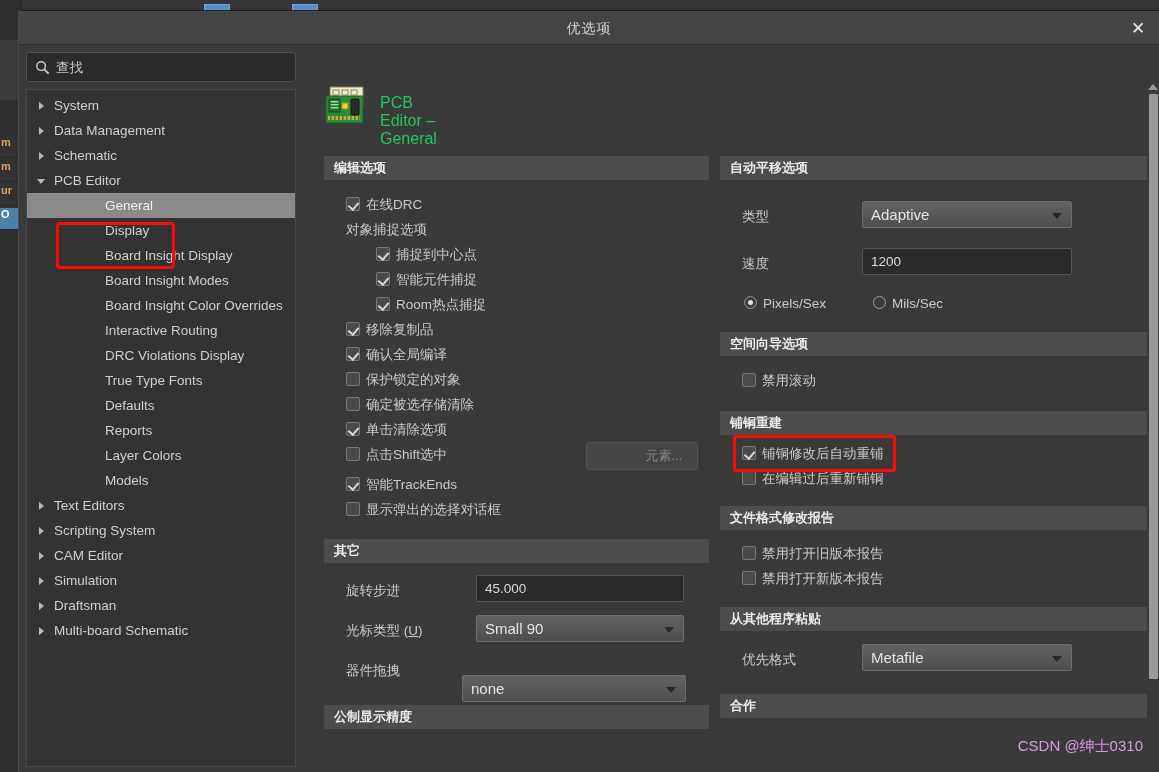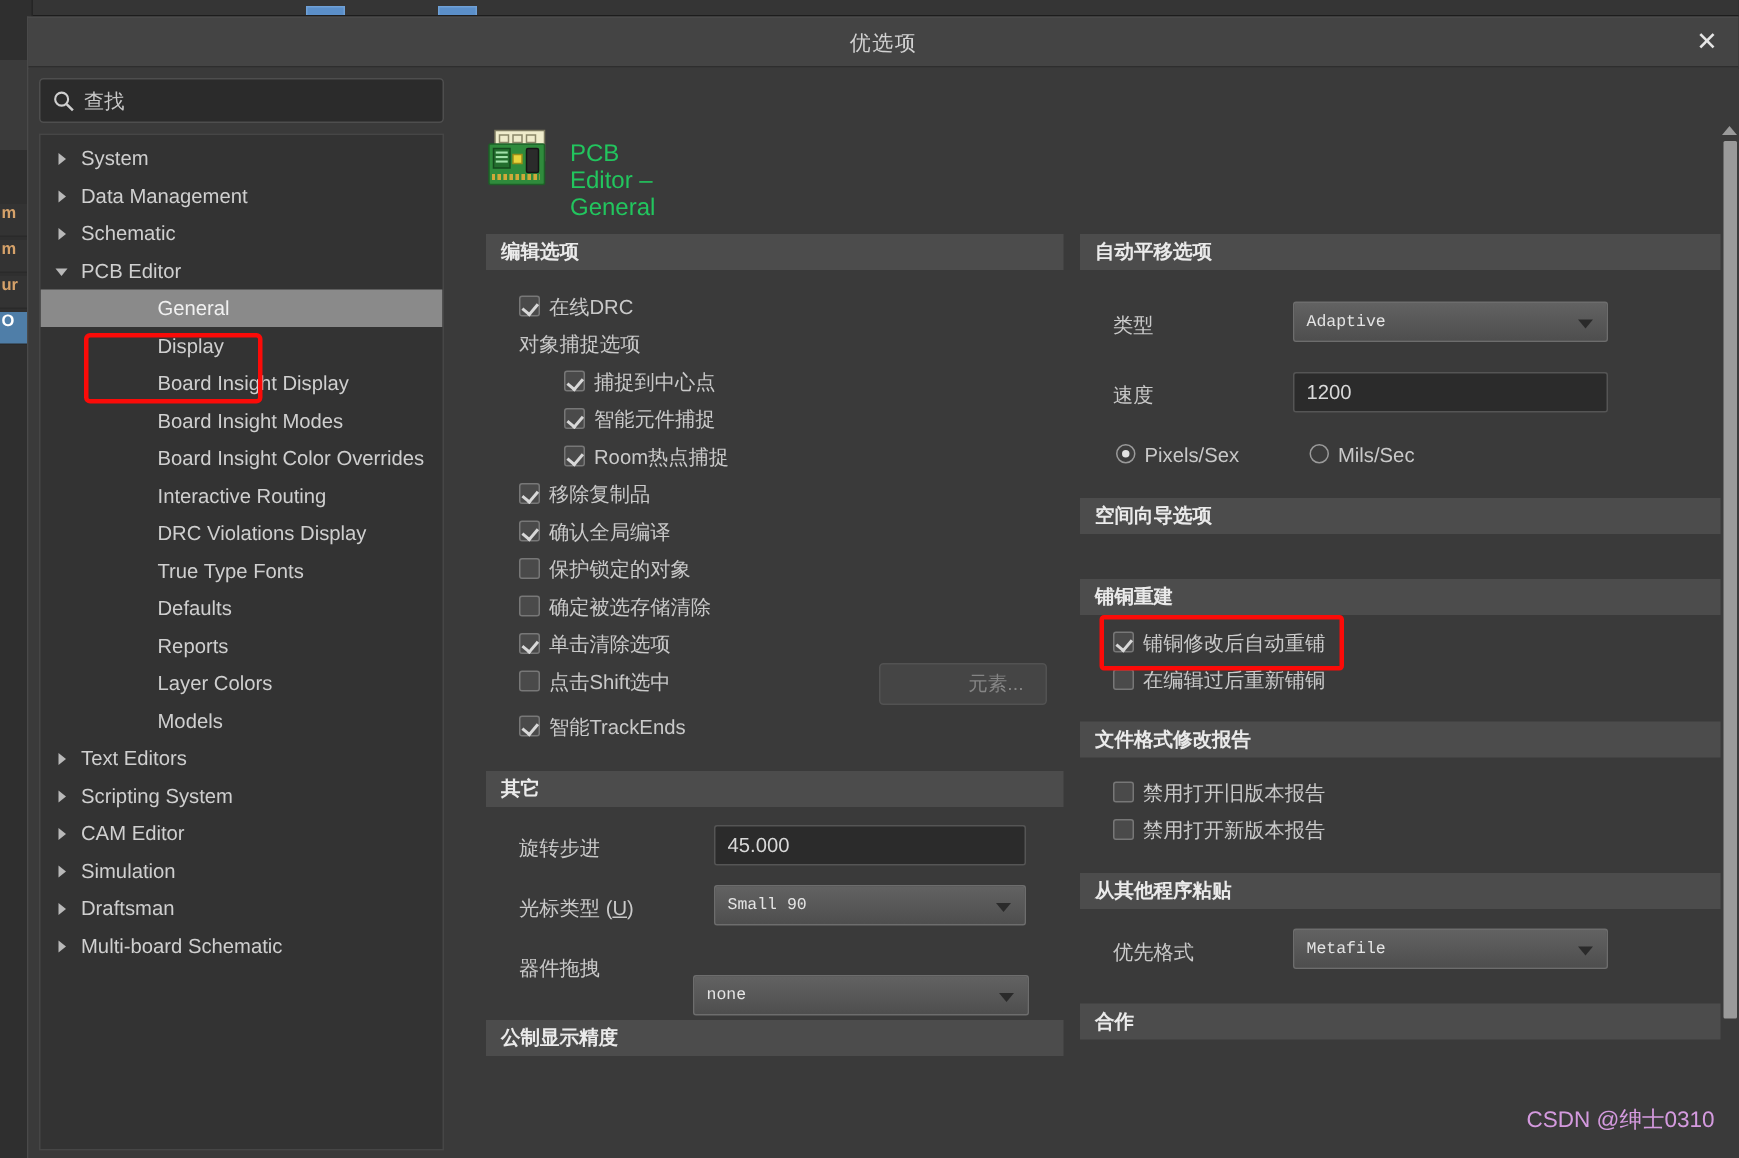--- a/index.html
+++ b/index.html
@@ -312,25 +312,24 @@
     outline: none;
     font-family: "Liberation Sans", "DejaVu Sans", sans-serif;
   }
   .combo {
     position: absolute;
     height: 27px;
     background: linear-gradient(to bottom, #626262, #4e4e4e);
     border: 1px solid #6d6d6d;
     border-radius: 2px;
     color: #e4e4e4;
-    font-size: 11px;
+    font-size: 15px;
     line-height: 26px;
     padding-left: 8px;
     cursor: pointer;
-    font-family: Liberation Mono, monospace;
   }
   .combo .caret {
     position: absolute;
     right: 9px; top: 11px;
     width: 0; height: 0;
     border-left: 5px solid transparent;
     border-right: 5px solid transparent;
     border-top: 6px solid #2a2a2a;
   }
 
@@ -593,20 +592,24 @@
         <div class="opt-row ind0" style="height:30px;">
           <span class="cb"></span>
           <span class="txt">点击Shift选中</span>
           <span class="btn" style="left:262px;top:0px;width:112px;">元素...</span>
         </div>
 
         <div class="opt-row ind0">
           <span class="cb checked"></span>
           <span class="txt">智能TrackEnds</span>
         </div>
+        <div class="opt-row ind0">
+          <span class="cb"></span>
+          <span class="txt">显示弹出的选择对话框</span>
+        </div>
 
         <div style="height:17px;"></div>
 
         <div class="group-header">其它</div>
 
         <div style="height:12px;"></div>
 
         <div class="field-row">
           <span class="field-label">旋转步进</span>
           <input class="txt-input" type="text" style="left: 152px; top: 0px; width: 208px;" value="45.000">
@@ -662,20 +665,24 @@
           <span class="rb" style="left:153px;"></span>
           <span class="txt" style="position:absolute;left:172px;">Mils/Sec</span>
         </div>
 
         <div style="height:16px;"></div>
 
         <div class="group-header">空间向导选项</div>
 
         <div style="height:12px;"></div>
 
+        <div class="opt-row ind0">
+          <span class="cb"></span>
+          <span class="txt">禁用滚动</span>
+        </div>
 
         <div style="height:18px;"></div>
 
         <div class="group-header">铺铜重建</div>
 
         <div style="position:relative;">
           <div id="polygon-annotation" style="border-color: rgb(251, 11, 8);"></div>
           <div style="height:6px;"></div>
           <div class="opt-row ind0">
             <span class="cb checked"></span>

